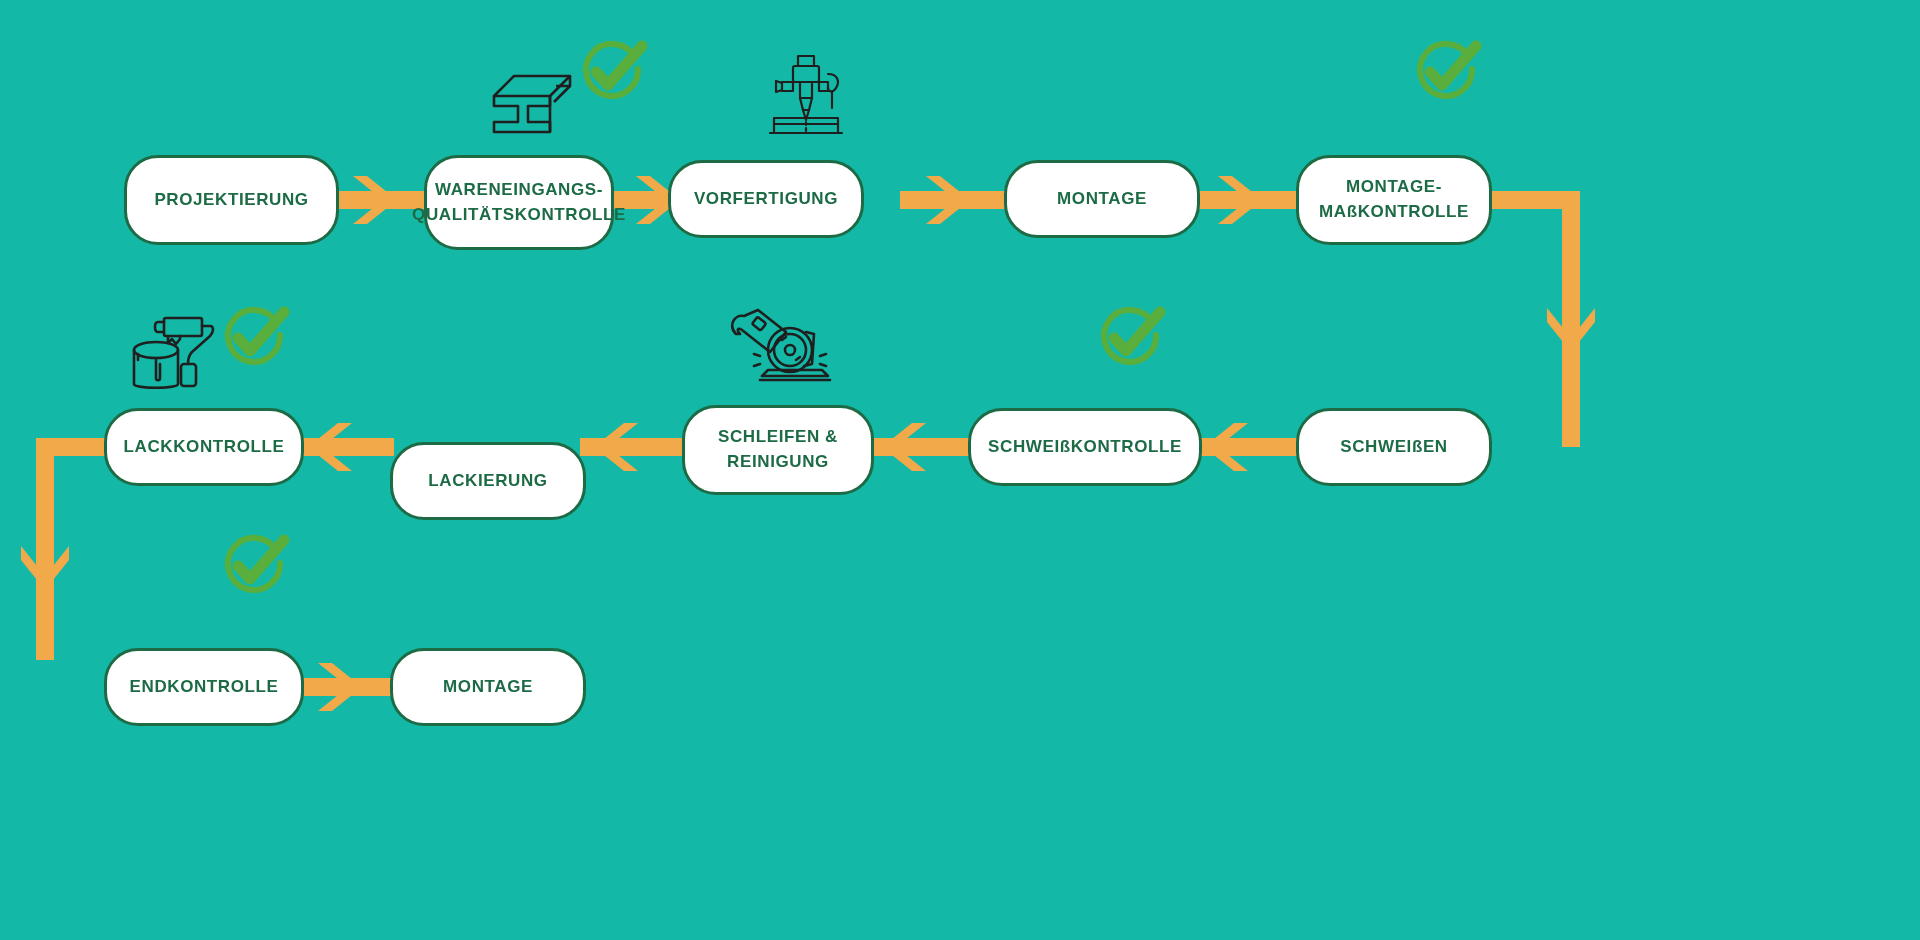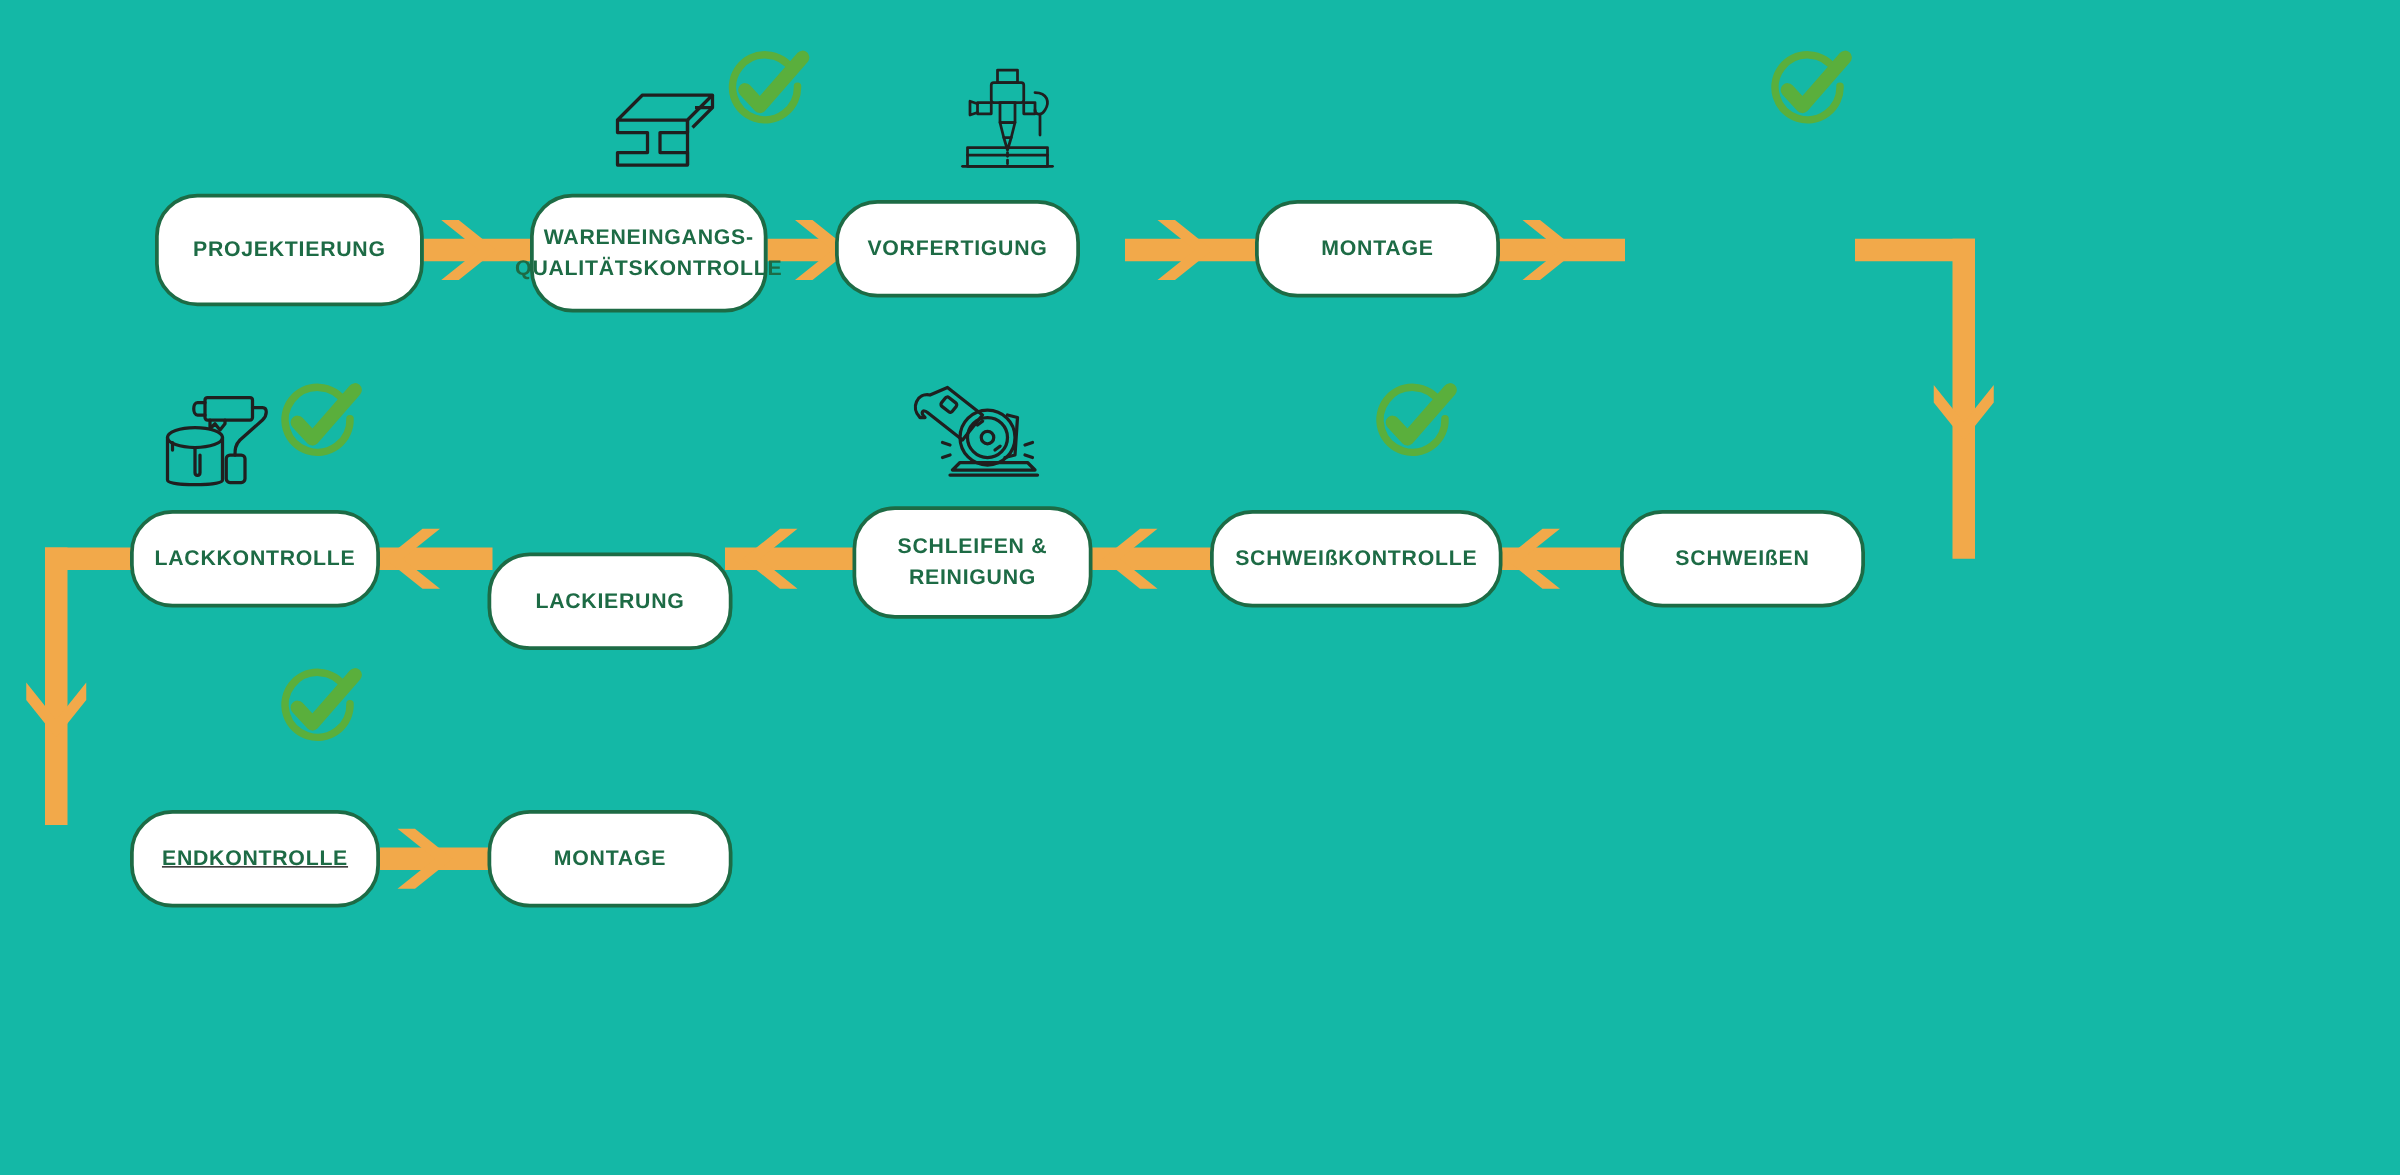--- a/index.html
+++ b/index.html
@@ -243,20 +243,24 @@
   </div>
 
   <div class="node" style="left:668px;top:160px;width:196px;height:78px;text-align:center;">
     <span class="lbl">VORFERTIGUNG</span>
   </div>
 
   <div class="node" style="left:1004px;top:160px;width:196px;height:78px;">
     <span class="lbl">MONTAGE</span>
   </div>
 
+  <div class="node" style="left:1296px;top:155px;width:196px;height:90px;">
+    <span class="lbl">MONTAGE-
+MAßKONTROLLE</span>
+  </div>
 
   <div class="node" style="left:1296px;top:408px;width:196px;height:78px;">
     <span class="lbl">SCHWEIßEN</span>
   </div>
 
   <div class="node" style="left:682px;top:405px;width:192px;height:90px;">
     <span class="lbl">SCHLEIFEN &amp;
 REINIGUNG</span>
   </div>
 
@@ -265,21 +269,21 @@
   </div>
 
   <div class="node" style="left:390px;top:408px;width:196px;height:78px;margin-top:34px;">
     <span class="lbl">LACKIERUNG</span>
   </div>
 
   <div class="node" style="left:104px;top:408px;width:200px;height:78px;">
     <span class="lbl">LACKKONTROLLE</span>
   </div>
 
-  <div class="node" style="left:104px;top:648px;width:200px;height:78px;text-decoration:underline;">
+  <div class="node" style="left:104px;top:648px;width:200px;height:78px;">
     <span class="lbl">ENDKONTROLLE</span>
   </div>
 
   <div class="node" style="left:390px;top:648px;width:196px;height:78px;">
     <span class="lbl">MONTAGE</span>
   </div>
 
 </div>
 
 </body></html>

